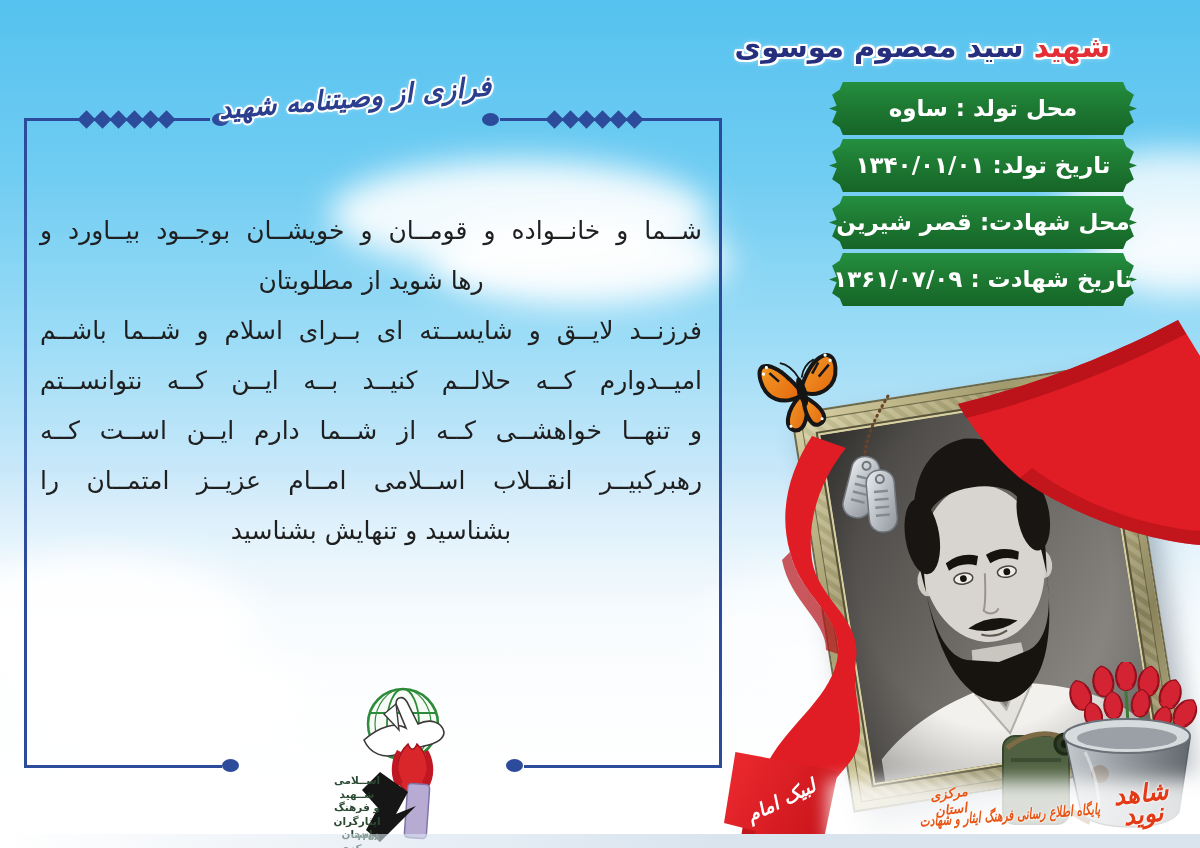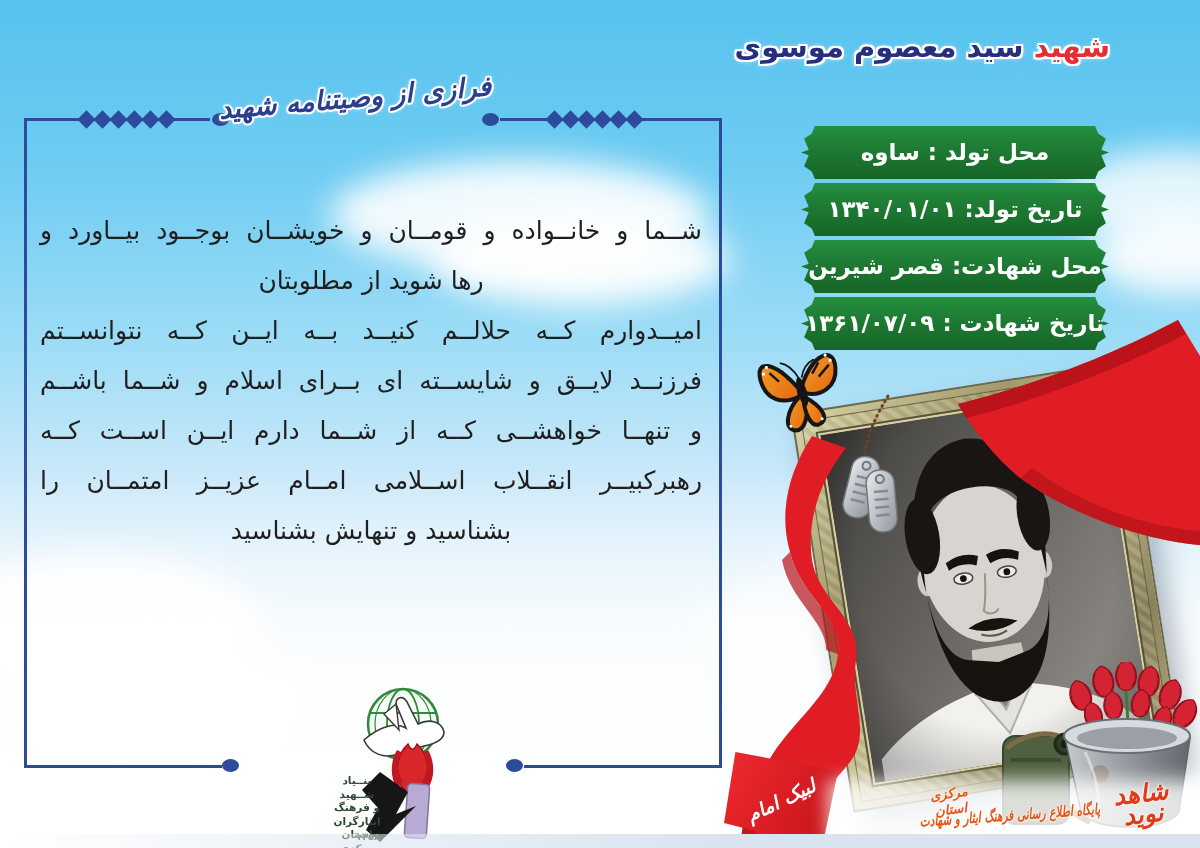--- a/index.html
+++ b/index.html
@@ -22,21 +22,21 @@
   .will-text{position:absolute;left:40px;top:206px;width:662px;direction:rtl;color:#1f1f1f;}
   .wline{font-size:25px;line-height:50px;white-space:nowrap;text-align:center;}
   .wline.j{text-align:justify;text-align-last:justify;white-space:normal;}
 
   
   .martyr-title{position:absolute;left:788px;top:30px;width:322px;direction:rtl;text-align:center;
     font-size:29px;font-weight:bold;white-space:nowrap;
     text-shadow:2px 0 0 #fff,-2px 0 0 #fff,0 2px 0 #fff,0 -2px 0 #fff,
       2px 2px 0 #fff,-2px 2px 0 #fff,2px -2px 0 #fff,-2px -2px 0 #fff,0 0 6px #fff;}
   .t-red{color:#e22e34;} .t-navy{color:#252f7d;margin-top:40px;}
-  .badges{position:absolute;left:801px;top:82px;width:308px;margin-top:44px;}
+  .badges{position:absolute;left:829px;top:82px;width:308px;}
   .badge{height:53px;line-height:53px;margin-bottom:4px;background:linear-gradient(180deg,#249040 0%,#1f7e35 35%,#166527 100%);
     color:#fff;font-size:23px;font-weight:bold;text-align:center;direction:rtl;white-space:nowrap;
     clip-path:polygon(4.5% 0,95.5% 0,96.5% 14%,99% 24%,97.5% 45%,100% 50%,97.5% 55%,99% 76%,96.5% 86%,95.5% 100%,4.5% 100%,3.5% 86%,1% 76%,2.5% 55%,0 50%,2.5% 45%,1% 24%,3.5% 14%);}
 
   
   .frame{position:absolute;left:820px;top:385px;width:330px;height:400px;transform:rotate(-9deg);
     background:linear-gradient(135deg,#d9d2a6 0%,#a29a6c 30%,#cdc596 52%,#8a835c 78%,#b4ad7f 100%);
     box-shadow:10px 16px 26px rgba(40,60,80,.35);border:2px solid #6e6847;}
   .frame::before{content:"";position:absolute;inset:7px;border:1px solid rgba(90,85,55,.8);
     background:repeating-linear-gradient(45deg,rgba(255,255,255,.10) 0 5px,rgba(0,0,0,.05) 5px 10px);}
@@ -106,22 +106,22 @@
       <span></span>
       <span></span>
       <span></span>
     </div>
 
   <div class="will-header">فرازی از وصیتنامه شهید</div>
 
   <div class="will-text">
     <div class="wline j">شــما و خانــواده و قومــان و خویشــان بوجــود بیــاورد و</div>
     <div class="wline">رها شوید از مطلوبتان</div>
+    <div class="wline j">فرزنــد لایــق و شایســته ای بــرای اسلام و شــما باشــم</div>
     <div class="wline j">امیــدوارم کــه حلالــم کنیــد بــه ایــن کــه نتوانســتم</div>
-    <div class="wline j">فرزنــد لایــق و شایســته ای بــرای اسلام و شــما باشــم</div>
     <div class="wline j">و تنهــا خواهشــی کــه از شــما دارم ایــن اســت کــه</div>
     <div class="wline j">رهبرکبیــر انقــلاب اســلامی امــام عزیــز امتمــان را</div>
     <div class="wline">بشناسید و تنهایش بشناسید</div>
   </div>
 
   <div class="martyr-title">
     <span class="t-red">شهید</span>
     <span> </span>
     <span class="t-navy">سید معصوم موسوی</span>
   </div>
@@ -143,21 +143,21 @@
       <path d="M 100,24 L 88,34 L 103,50 Z" fill="#ffffff" stroke="#3a3a3a" stroke-width="1.4"></path>
       <g>
         <path d="M 112,64 C 101,74 98,92 105,106 C 111,115 122,115 128,106 C 135,92 132,74 121,64 C 118,71 115,71 112,64 Z" fill="#d8262b" stroke="#a3121d" stroke-width="1.5"></path>
         <path d="M 101,70 C 94,82 94,98 101,108 L 107,102 C 101,92 101,80 105,72 Z" fill="#c01722"></path>
         <path d="M 132,70 C 139,82 139,98 132,108 L 126,102 C 132,92 132,80 128,72 Z" fill="#c01722"></path>
       </g>
       <rect x="110" y="104" width="22" height="54" rx="4" fill="#b7abd4" stroke="#7f74a6" stroke-width="1.5" transform="rotate(4 121 131)"></rect>
       <path d="M 84,92 L 112,112 L 100,134 L 120,126 L 84,162 L 70,150 L 82,128 L 66,110 Z" fill="#161616"></path>
     </svg>
     <div class="bonyad-text">
-      <div>بنــیاد</div>
+      <div>اســلامی</div>
       <div>شــهید</div>
       <div>و فرهنگ ایثارگران</div>
       <div>استان مرکزی</div>
     </div>
     <div class="bonyad-year">۱۳۵۸</div>
   </div>
 
   <div class="frame">
     <div class="photo">
       <svg viewBox="0 0 282 352" preserveAspectRatio="none">

